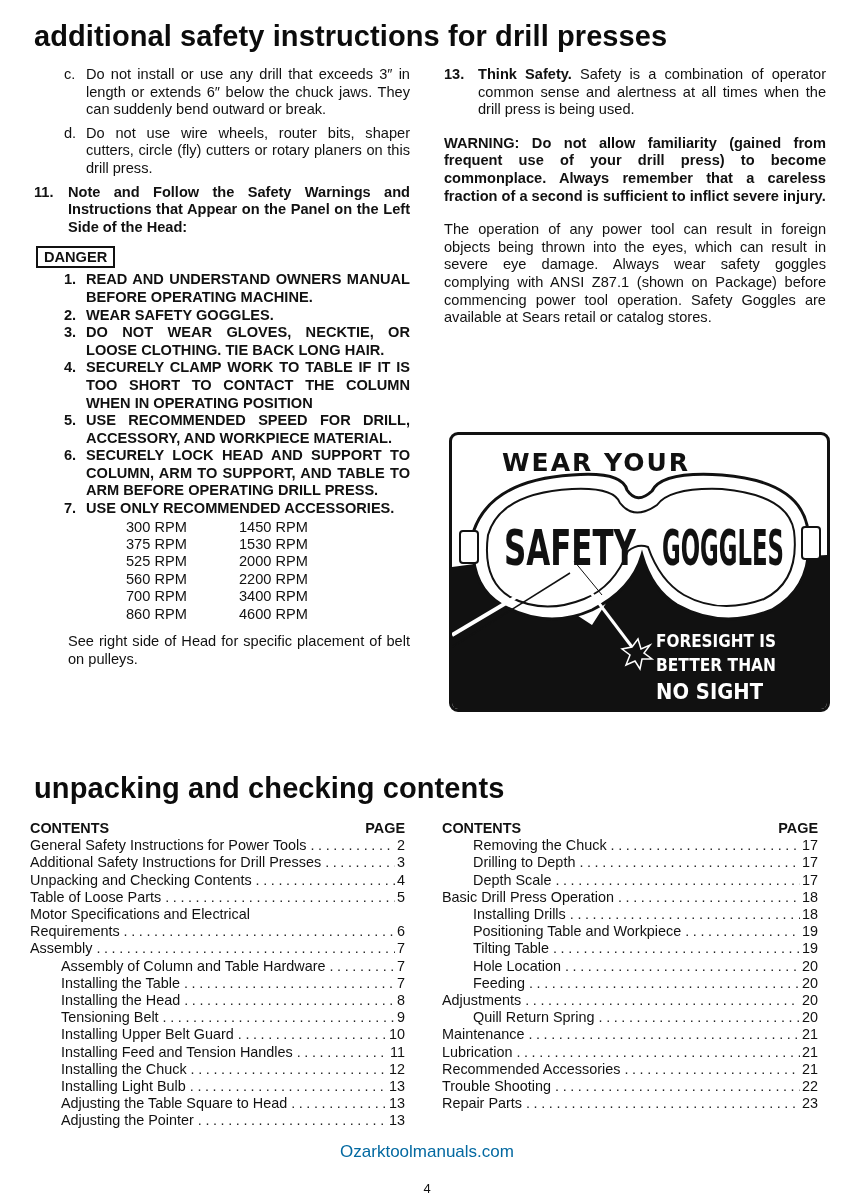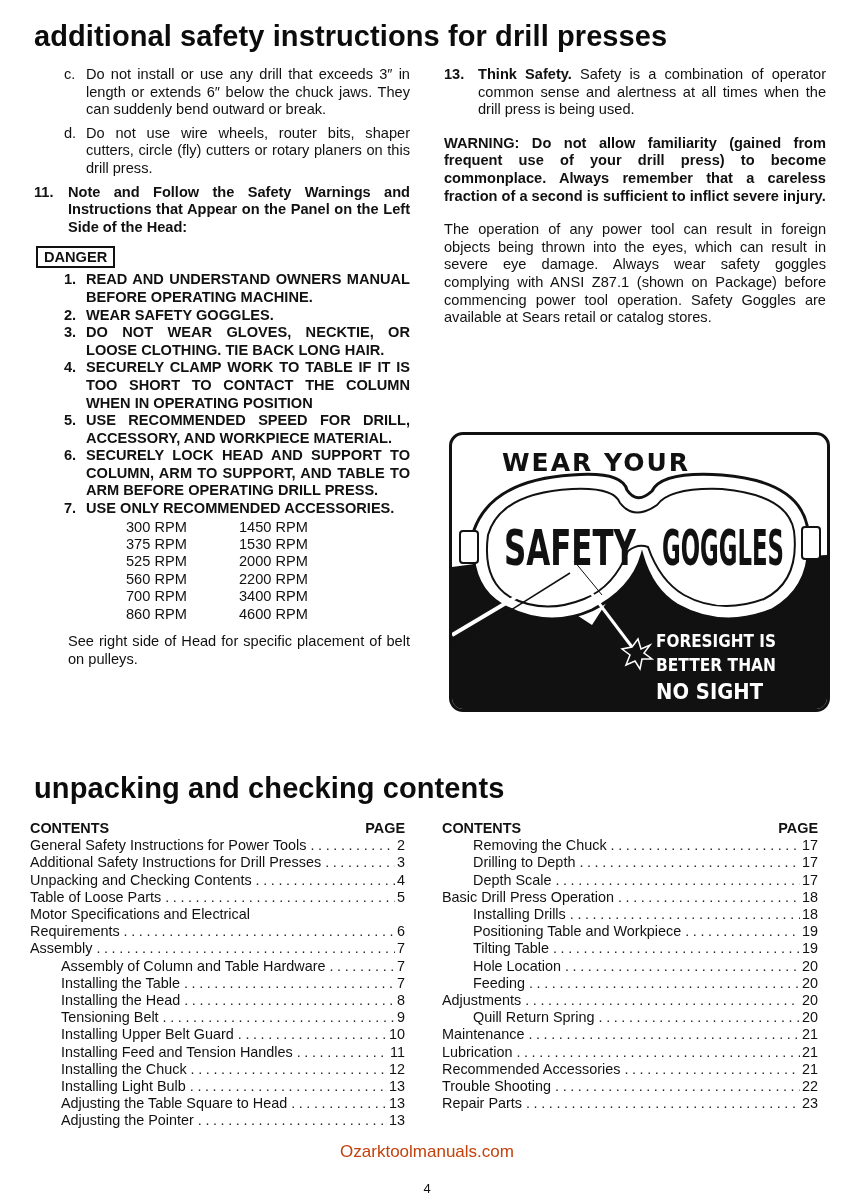--- a/index.html
+++ b/index.html
@@ -35,38 +35,38 @@
   .danger .di .dn { position: absolute; left: 0; top: 0; }
 
   .speeds { display: grid; grid-template-columns: 113px 100px; margin-left: 92px; margin-top: 1px; }
   .speeds div { line-height: 17.4px; }
 
   .para { text-align: justify; }
 
   
   #poster {
     position: absolute; left: 449px; top: 432px; width: 375px; height: 274px;
-    border: 3px solid #111; border-radius: 14px; overflow: hidden; background: #fff;
+    border: 3px solid #111; border-radius: 9px; overflow: hidden; background: #fff;
   }
   #poster svg { position: absolute; left: 0; top: 0; }
 
   
   .toc { position: absolute; font-size: 14.4px; line-height: 17.2px; }
   #tocL { left: 30px; top: 820px; width: 375px; }
   #tocR { left: 442px; top: 820px; width: 376px; }
   .toc .hdr { display: flex; justify-content: space-between; font-weight: bold; }
   .toc .row { display: flex; align-items: baseline; white-space: nowrap; }
   .toc .row.sub { padding-left: 31px; }
   .toc .row .t { flex: 0 0 auto; }
   .toc .row .dots { flex: 1 1 auto; overflow: hidden; letter-spacing: 3.6px; margin: 0 2px 0 4px; color: #222; }
   .toc .row .dots::before { content: "....................................................................................................................."; }
   .toc .row .p { flex: 0 0 auto; }
   .toc .row.nodots .dots::before { content: ""; }
 
-  #footer-site { position: absolute; left: 0; width: 854px; top: 1142px; text-align: center; font-size: 17px; color: #c2410c; }
+  #footer-site { position: absolute; left: 0; width: 854px; top: 1142px; text-align: center; font-size: 17px; color: #0369a1; }
   #footer-page { position: absolute; left: 0; width: 854px; top: 1181px; text-align: center; font-size: 13px; color: #111; }
 </style>
 </head>
 <body>
 
 <div id="title1" class="h1">additional safety instructions for drill presses</div>
 
 <div id="left" class="col">
   <div class="item">
     <span class="lab">c.</span>

